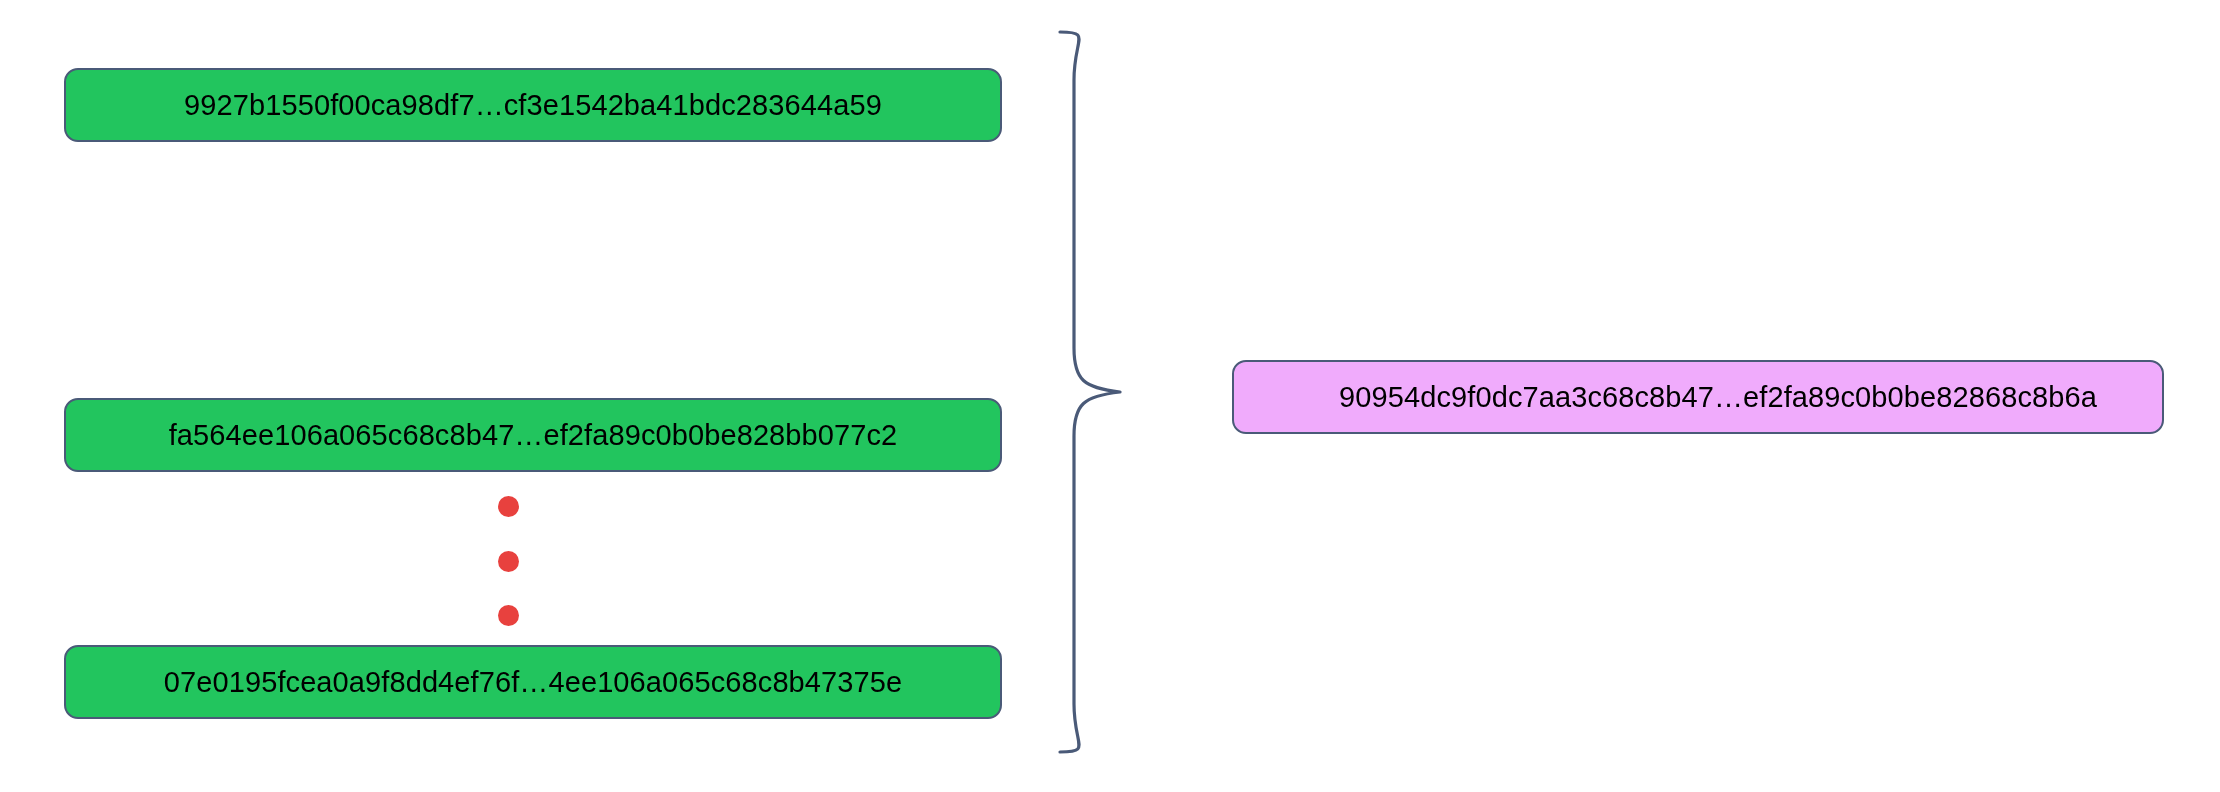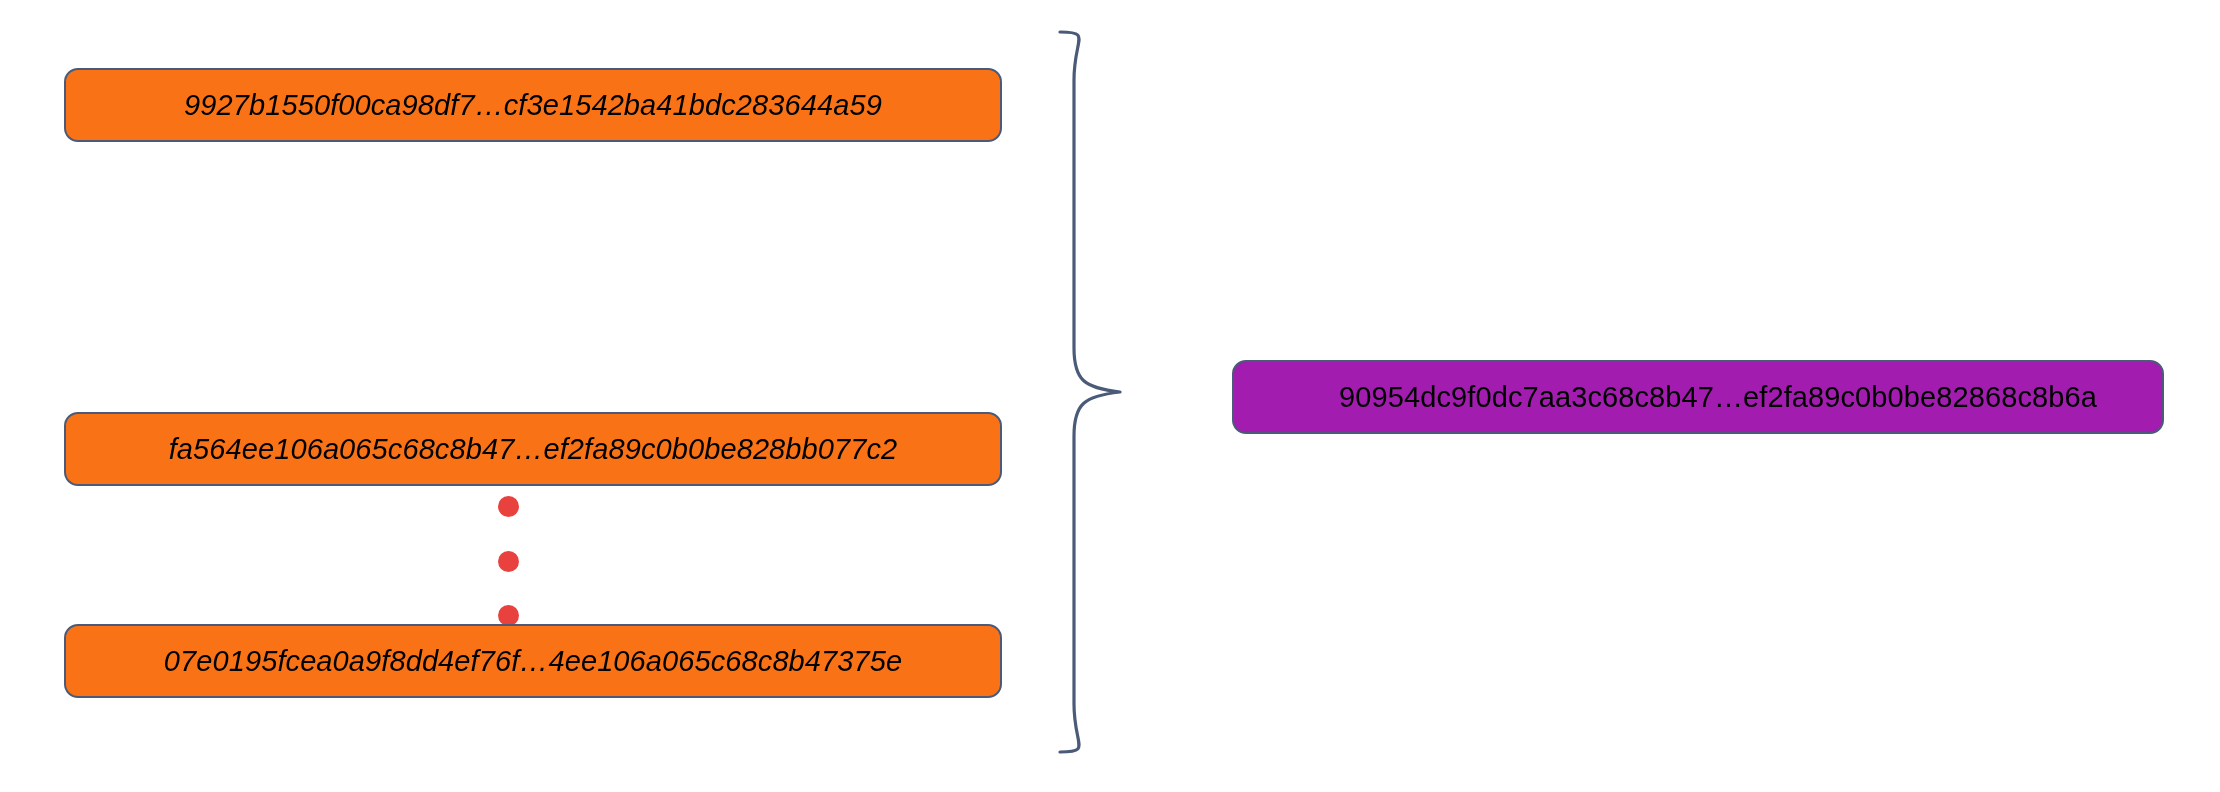--- a/index.html
+++ b/index.html
@@ -22,38 +22,37 @@
 
   
   .hash-box {
     position: absolute;
     left: 64px;
     width: 938px;
     height: 74px;
     box-sizing: border-box;
     border: 2.5px solid #4a5a78;
     border-radius: 14px;
-    background: #f97316;
+    background: #22c55e;
     display: flex;
     align-items: center;
     justify-content: center;
-    font-style: italic;
   }
   .hash-text {
     font-size: 29px;
     color: #000000;
     letter-spacing: 0.1px;
     white-space: nowrap;
   }
 
   .row-0 { top: 68px; }
   .row-1 { top: 178px; }
   .row-2 { top: 288px; }
-  .row-3 { top: 412px; }
-  .row-4 { top: 624px; }
+  .row-3 { top: 398px; }
+  .row-4 { top: 645px; }
 
   
   #ellipsis {
     position: absolute;
     left: 495px;
     top: 496px;
     width: 26px;
     height: 130px;
     display: flex;
     flex-direction: column;
@@ -80,21 +79,21 @@
   
   #output-box {
     position: absolute;
     left: 1232px;
     top: 360px;
     width: 932px;
     height: 74px;
     box-sizing: border-box;
     border: 2.5px solid #4a5a78;
     border-radius: 14px;
-    background: #a21caf;
+    background: #f0abfc;
     display: flex;
     align-items: center;
     justify-content: center;
     padding-left: 40px;
   }
 </style>
 </head>
 <body>
 
 <div id="canvas">

